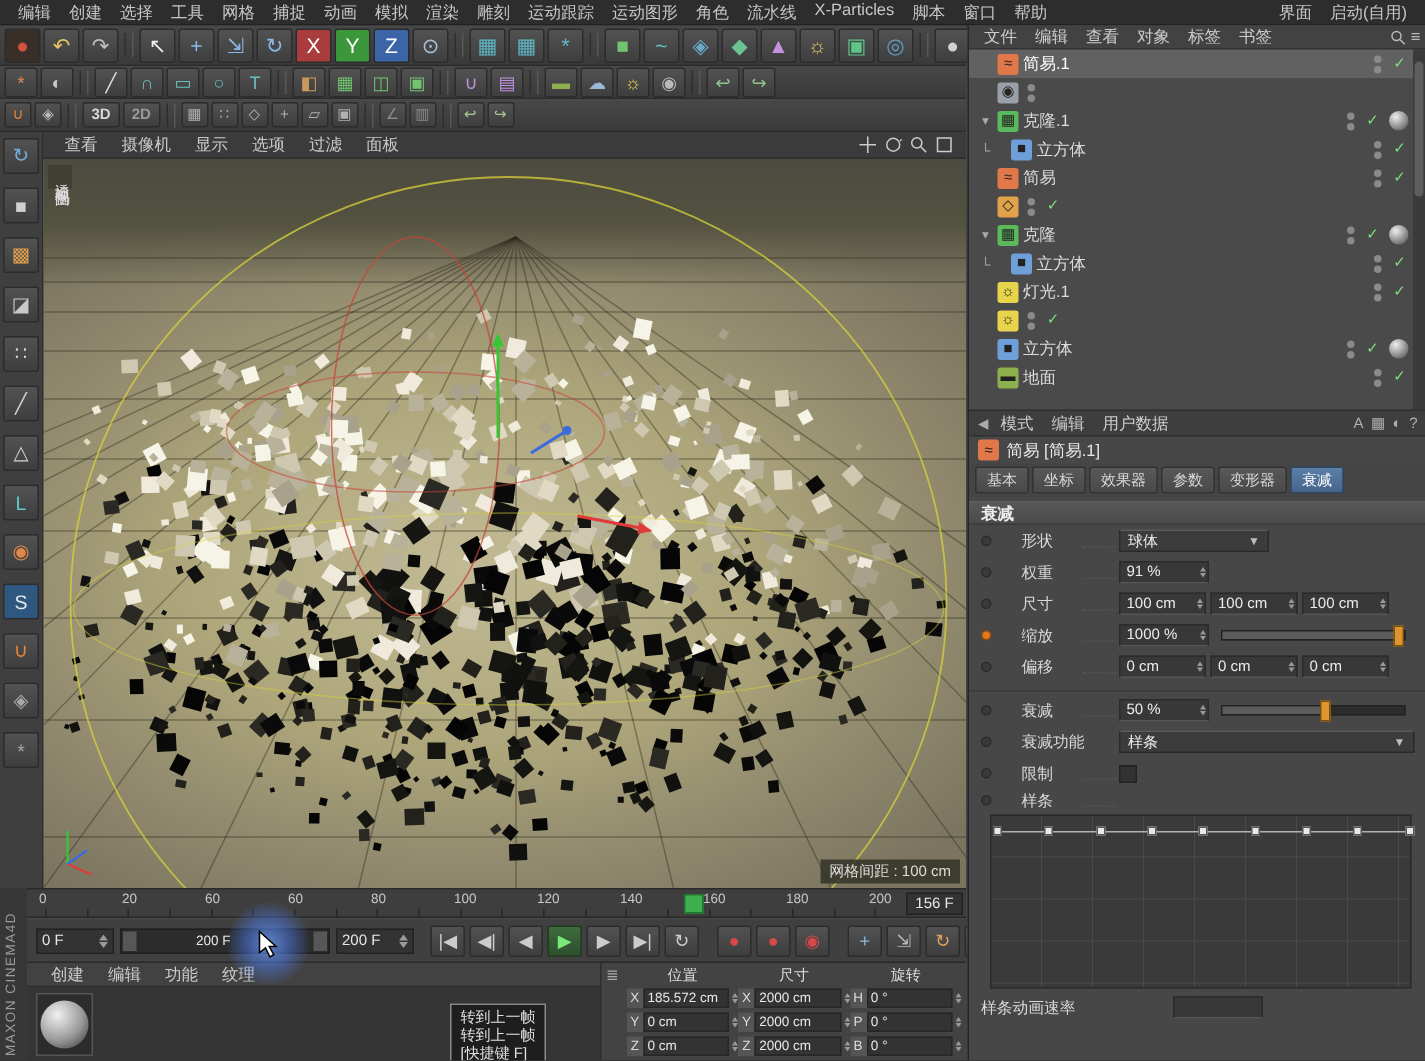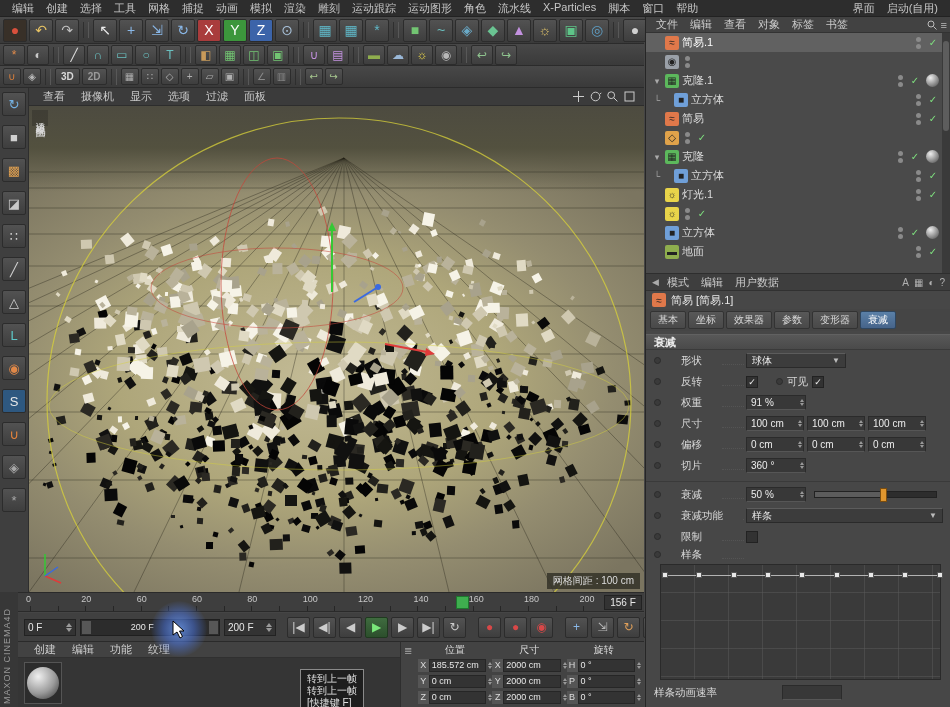--- a/index.html
+++ b/index.html
@@ -1670,32 +1670,20 @@
             <span class="pdot"></span>
             <span>形状</span>
             <span class="leader"></span>
           </div>
         <div class="dd">
             <span>球体</span>
             <span class="ar">▼</span>
           </div>
       </div>
 
-      <div class="arow">
-        <div class="lblcol">
-            <span class="pdot"></span>
-            <span>反转</span>
-            <span class="leader"></span>
-          </div>
-        <span class="cbx checked" id="cb-invert"></span>
-        <span style="width:18px"></span>
-        <span class="pdot"></span>
-          <span style="margin:0 4px">可见</span>
-        <span class="cbx checked" id="cb-visible"></span>
-      </div>
 
       <div class="arow">
         <div class="lblcol">
             <span class="pdot"></span>
             <span>权重</span>
             <span class="leader"></span>
           </div>
         <span class="fld w58">
             <span>91 %</span>
             <span class="stp">
@@ -1727,20 +1715,38 @@
           </span>
         <span class="fld w56">
             <span>100 cm</span>
             <span class="stp">
               <i class="up"></i>
               <i class="dn"></i>
             </span>
           </span>
       </div>
 
+      <div class="arow">
+        <div class="lblcol">
+            <span class="pdot kf"></span>
+            <span>缩放</span>
+            <span class="leader"></span>
+          </div>
+        <span class="fld w58">
+            <span>1000 %</span>
+            <span class="stp">
+              <i class="up"></i>
+              <i class="dn"></i>
+            </span>
+          </span>
+        <span class="sld">
+            <span class="fill" style="width:100%"></span>
+            <span class="hnd" style="right:0"></span>
+          </span>
+      </div>
 
       <div class="arow">
         <div class="lblcol">
             <span class="pdot"></span>
             <span>偏移</span>
             <span class="leader"></span>
           </div>
         <span class="fld w56">
             <span>0 cm</span>
             <span class="stp">
@@ -1757,34 +1763,20 @@
           </span>
         <span class="fld w56">
             <span>0 cm</span>
             <span class="stp">
               <i class="up"></i>
               <i class="dn"></i>
             </span>
           </span>
       </div>
 
-      <div class="arow">
-        <div class="lblcol">
-            <span class="pdot"></span>
-            <span>切片</span>
-            <span class="leader"></span>
-          </div>
-        <span class="fld w58">
-            <span>360 °</span>
-            <span class="stp">
-              <i class="up"></i>
-              <i class="dn"></i>
-            </span>
-          </span>
-      </div>
 
       <div class="adiv"></div>
 
       <div class="arow">
         <div class="lblcol">
             <span class="pdot"></span>
             <span>衰减</span>
             <span class="leader"></span>
           </div>
         <span class="fld w58">

